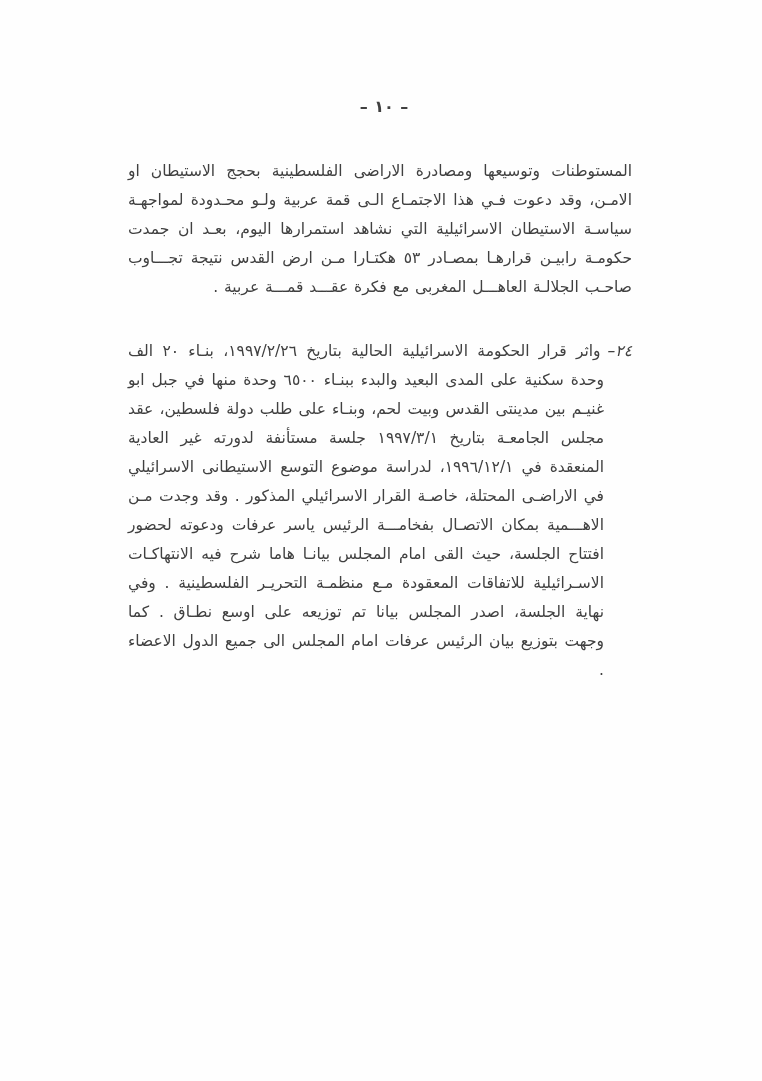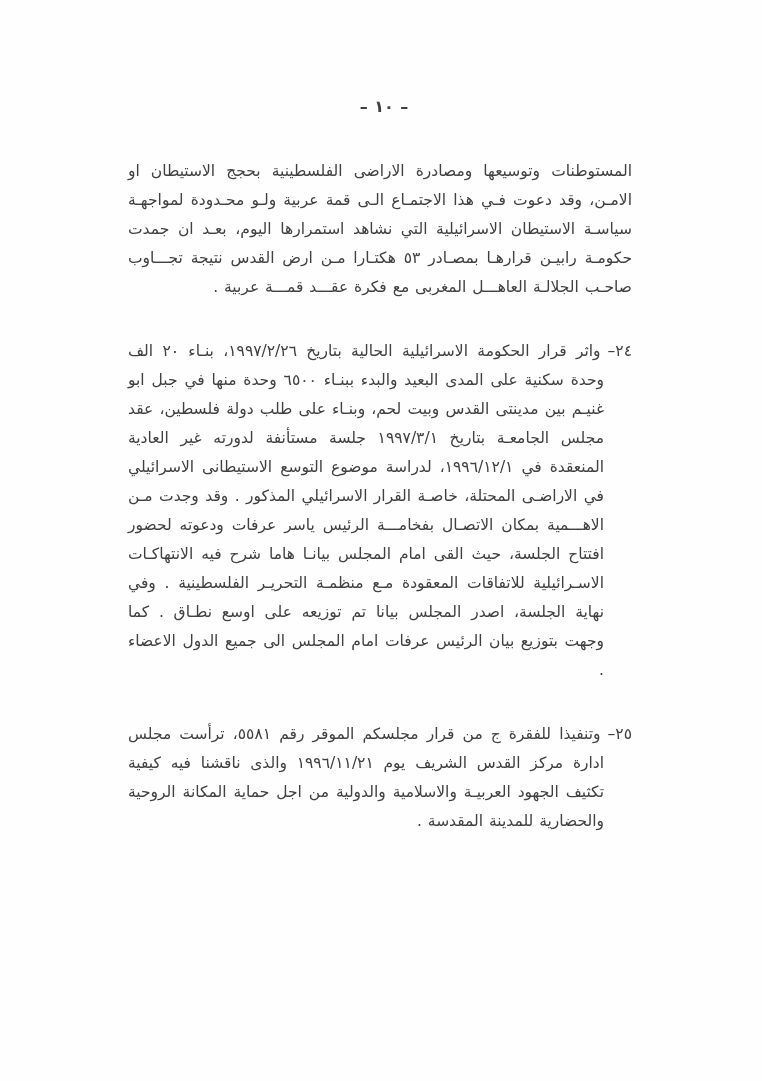--- a/index.html
+++ b/index.html
@@ -40,30 +40,30 @@
   .para {
     margin: 0 8px 35px 0;
   }
   .para.numbered {
     padding-right: 28px;
     text-indent: -28px;
   }
   .marker {
     margin-left: 7px;
     white-space: nowrap;
+    font-style: italic;
   }
 </style>
 </head>
 <body>
 
 <div class="page">
   <div class="content">
 
     <div class="page-number">– ١٠ –</div>
 
     <p class="para"><span>المستوطنات وتوسيعها ومصادرة الاراضى الفلسطينية بحجج الاستيطان او الامـن، وقد دعوت فـي هذا الاجتمـاع الـى قمة عربية ولـو محـدودة لمواجهـة سياسـة الاستيطان الاسرائيلية التي نشاهد استمرارها اليوم، بعـد ان جمدت حكومـة رابيـن قرارهـا بمصـادر ٥٣ هكتـارا مـن ارض القدس نتيجة تجـــاوب صاحـب الجلالـة العاهـــل المغربى مع فكرة عقـــد قمـــة عربية .</span></p>
 
     <p class="para numbered"><span class="marker">٢٤–</span><span>واثر قرار الحكومة الاسرائيلية الحالية بتاريخ ١٩٩٧/٢/٢٦، بنـاء ٢٠ الف وحدة سكنية على المدى البعيد والبدء ببنـاء ٦٥٠٠ وحدة منها في جبل ابو غنيـم بين مدينتى القدس وبيت لحم، وبنـاء على طلب دولة فلسطين، عقد مجلس الجامعـة بتاريخ ١٩٩٧/٣/١ جلسة مستأنفة لدورته غير العادية المنعقدة في ١٩٩٦/١٢/١، لدراسة موضوع التوسع الاستيطانى الاسرائيلي في الاراضـى المحتلة، خاصـة القرار الاسرائيلي المذكور . وقد وجدت مـن الاهـــمية بمكان الاتصـال بفخامـــة الرئيس ياسر عرفات ودعوته لحضور افتتاح الجلسة، حيث القى امام المجلس بيانـا هاما شرح فيه الانتهاكـات الاسـرائيلية للاتفاقات المعقودة مـع منظمـة التحريـر الفلسطينية . وفي نهاية الجلسة، اصدر المجلس بيانا تم توزيعه على اوسع نطـاق . كما وجهت بتوزيع بيان الرئيس عرفات امام المجلس الى جميع الدول الاعضاء .</span></p>
 
-    <p class="para numbered"><span class="marker">٢٥–</span><span>وتنفيذا للفقرة ج من قرار مجلسكم الموقر رقم ٥٥٨١، ترأست مجلس ادارة مركز القدس الشريف يوم ١٩٩٦/١١/٢١ والذى ناقشنا فيه كيفية تكثيف  الجهود العربيـة والاسلامية والدولية من اجل حماية المكانة الروحية والحضارية للمدينة المقدسة .</span></p>
 
   </div>
 </div>
 
 </body></html>

